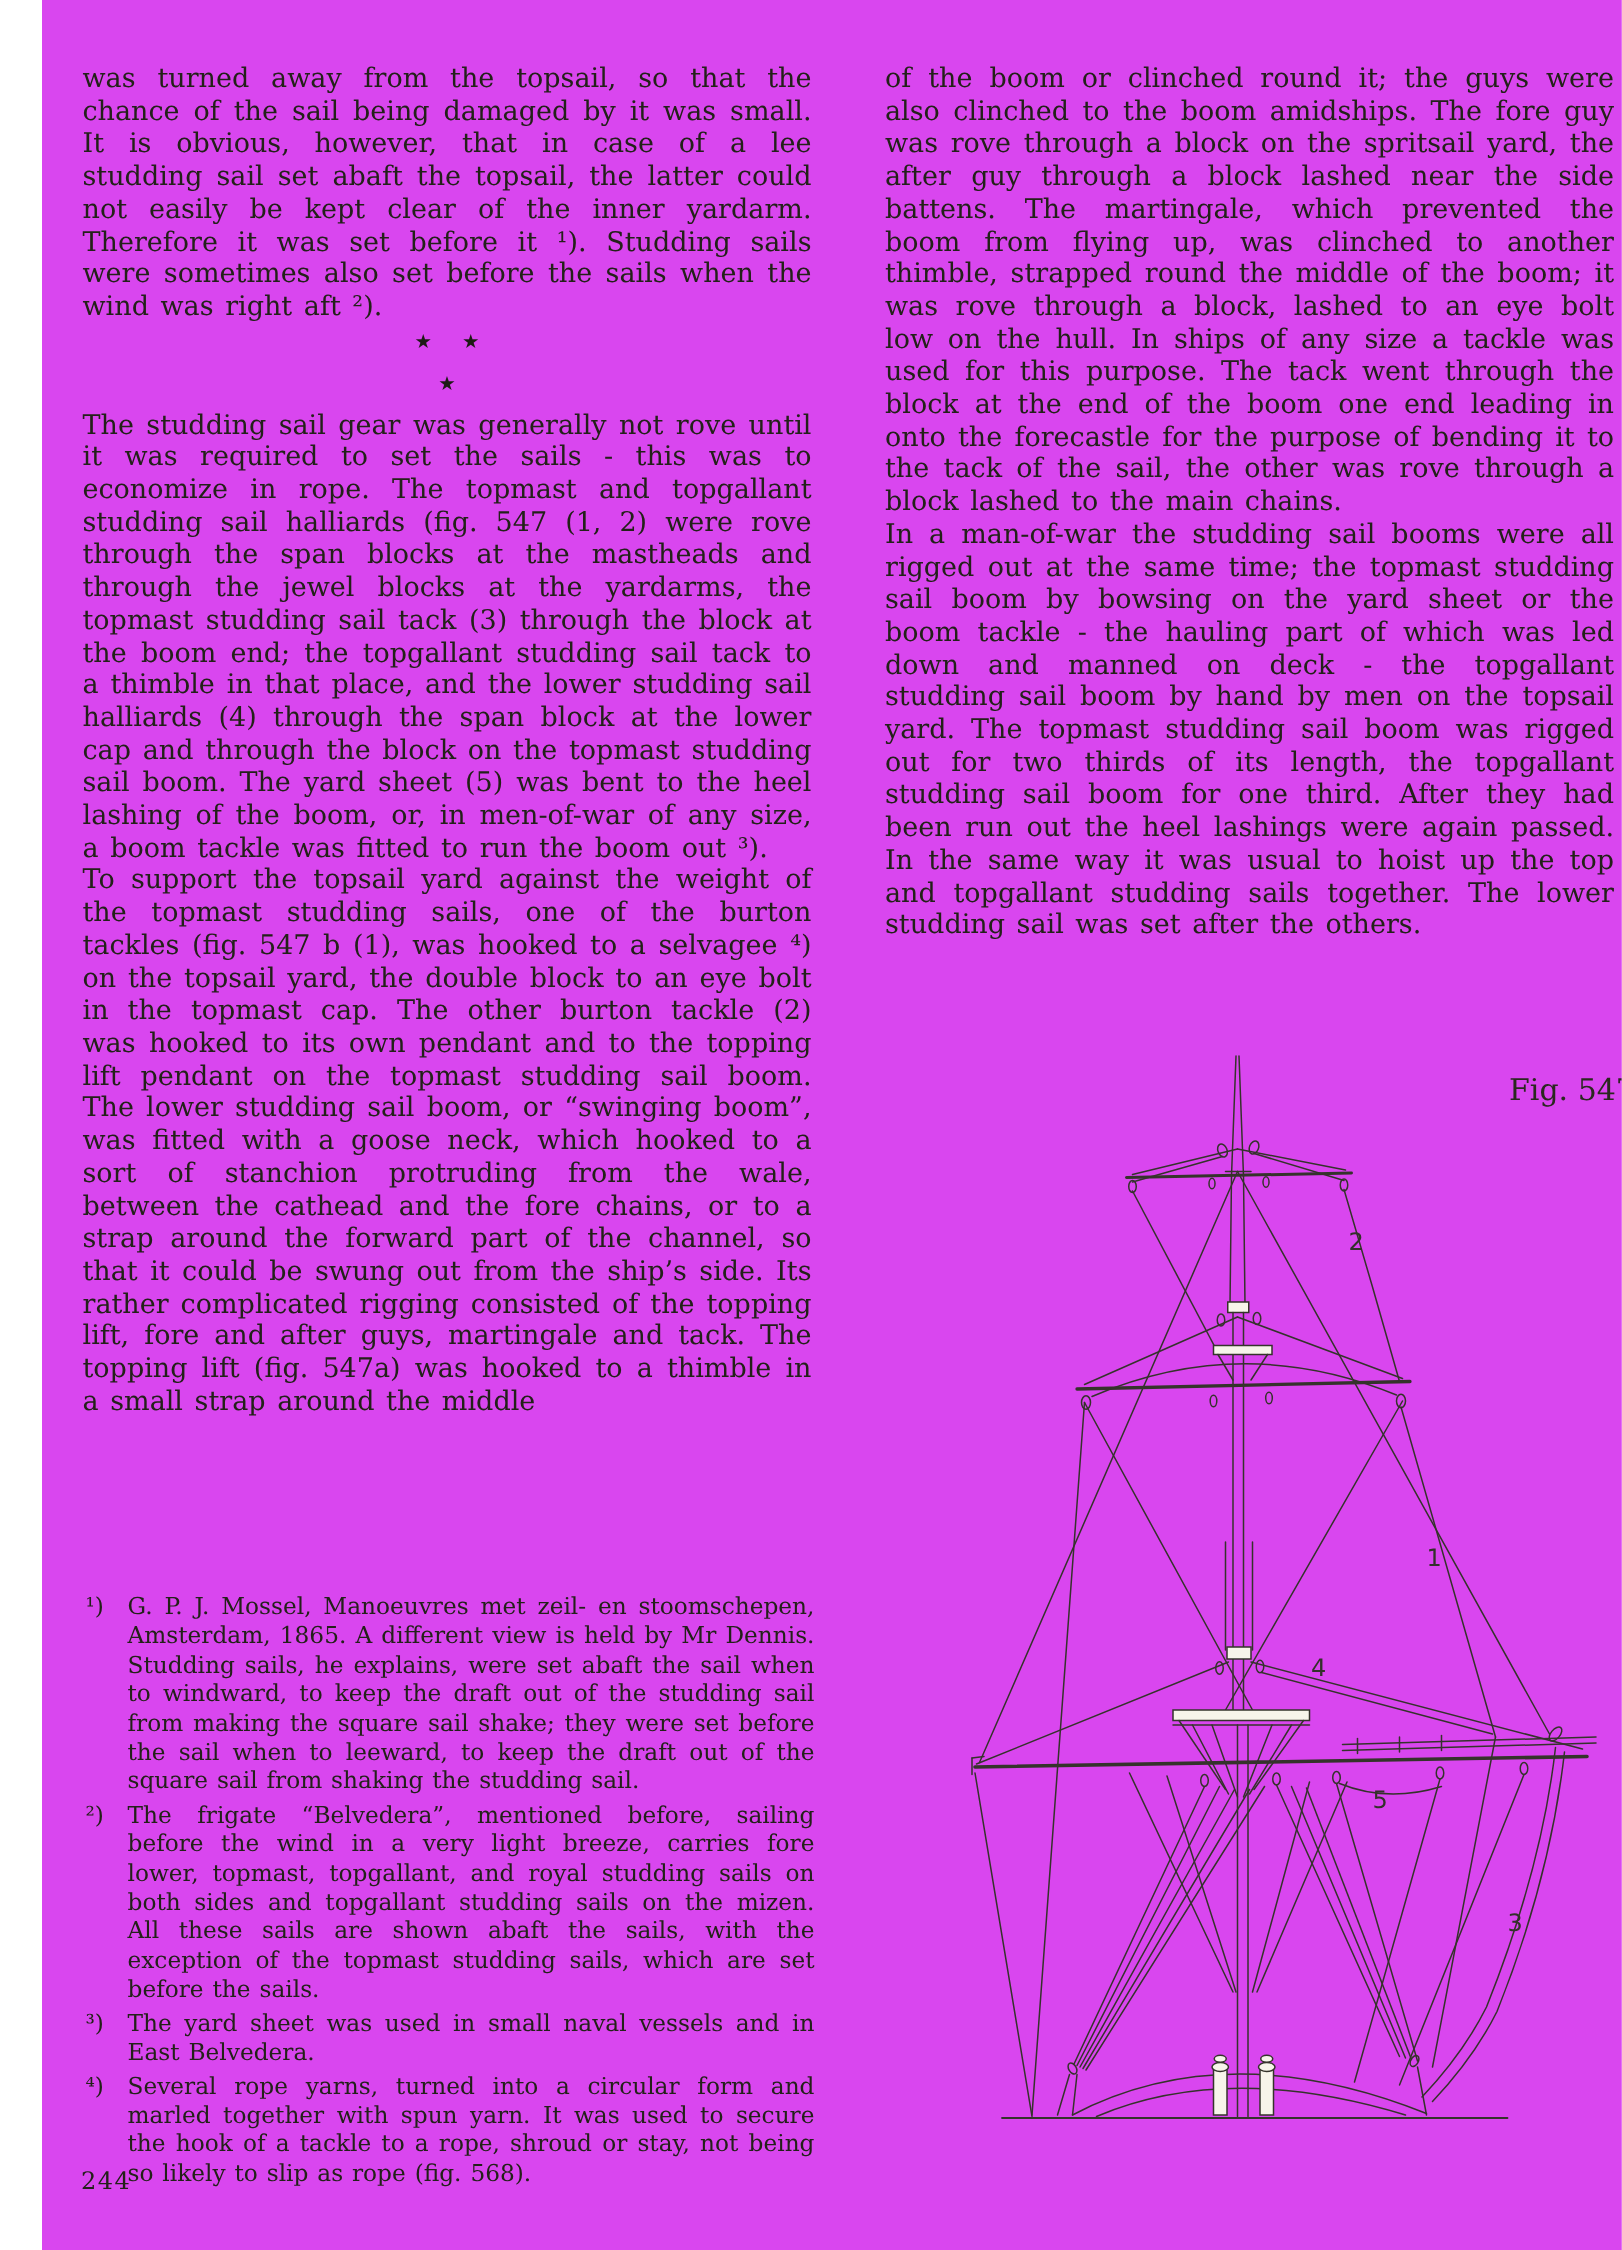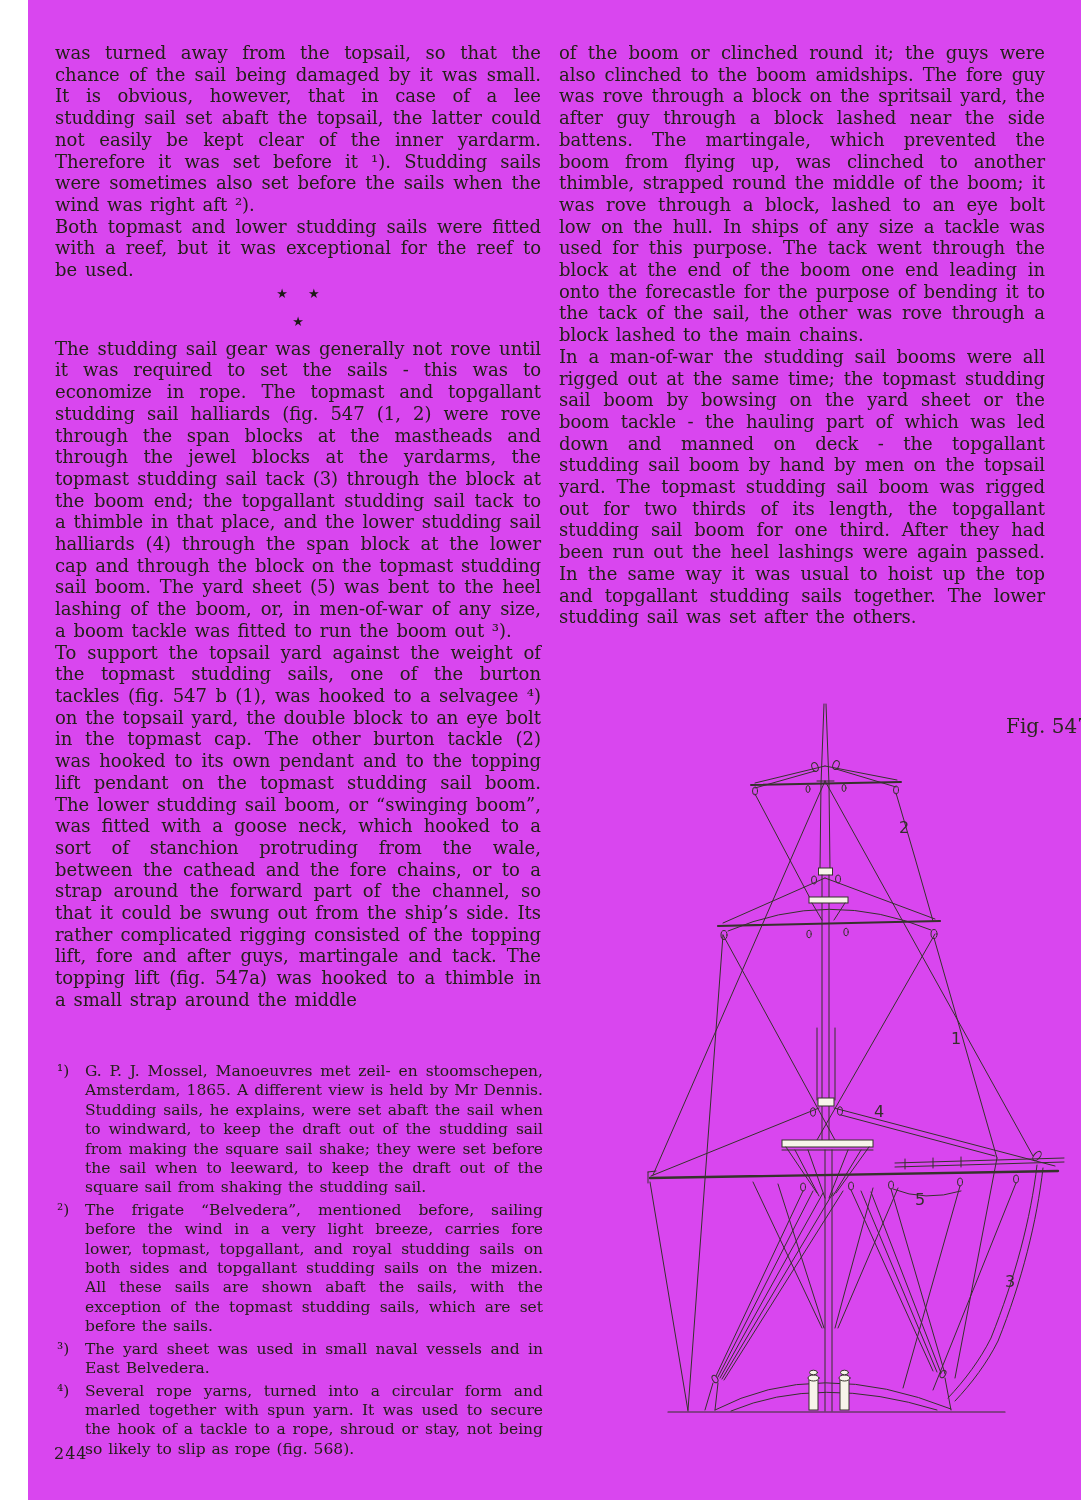--- a/index.html
+++ b/index.html
@@ -7,21 +7,21 @@
     position:relative;
     width:1081px; height:1500px;
     background:#d946ef;
     font-family:"DejaVu Serif","Liberation Serif",serif;
     color:#232119;
     overflow:hidden;
     margin-left:28px;
   }
   .col { position:absolute; top:42px; width:486px; }
   .col-left  { left:27px; }
-  .col-right { left:531px; }
+  .col-right { left:562px; }
   p.body-par {
     margin:0;
     font-size:18px;
     line-height:21.7px;
     text-align:justify;
     word-spacing:2px;
   }
   .star-sep { width:100%; text-align:center; margin:4px 0 8px 0; }
   .star-row { font-size:13px; line-height:17px; letter-spacing:0; color:#1d1b15; }
   .star-row .gap { display:inline-block; width:20px; }
@@ -60,21 +60,20 @@
   .fig-label-3 { left:402px; top:584px; }
   svg.rig { position:absolute; left:0; top:0; }
 </style>
 </head>
 <body>
 
 <div class="page">
 
   <div class="col col-left">
     <p class="body-par">was turned away from the topsail, so that the chance of the sail being damaged by it was small. It is obvious, however, that in case of a lee studding sail set abaft the topsail, the latter could not easily be kept clear of the inner yardarm. Therefore it was set before it ¹). Studding sails were sometimes also set before the sails when the wind was right aft ²).</p>
-    <p class="body-par">Both topmast and lower studding sails were fitted with a reef, but it was exceptional for the reef to be used.</p>
     <div class="star-sep">
       <div class="star-row">
         <span>★</span><span class="gap"></span><span>★</span>
       </div>
       <div class="star-row" style="margin-top:11px;">
         <span>★</span>
       </div>
     </div>
     <p class="body-par">The studding sail gear was generally not rove until it was required to set the sails - this was to economize in rope. The topmast and topgallant studding sail halliards (fig. 547 (1, 2) were rove through the span blocks at the mastheads and through the jewel blocks at the yardarms, the topmast studding sail tack (3) through the block at the boom end; the topgallant studding sail tack to a thimble in that place, and the lower studding sail halliards (4) through the span block at the lower cap and through the block on the topmast studding sail boom. The yard sheet (5) was bent to the heel lashing of the boom, or, in men-of-war of any size, a boom tackle was fitted to run the boom out ³).</p>
     <p class="body-par">To support the topsail yard against the weight of the topmast studding sails, one of the burton tackles (fig. 547 b (1), was hooked to a selvagee ⁴) on the topsail yard, the double block to an eye bolt in the topmast cap. The other burton tackle (2) was hooked to its own pendant and to the topping lift pendant on the topmast studding sail boom. The lower studding sail boom, or “swinging boom”, was fitted with a goose neck, which hooked to a sort of stanchion protruding from the wale, between the cathead and the fore chains, or to a strap around the forward part of the channel, so that it could be swung out from the ship’s side. Its rather complicated rigging consisted of the topping lift, fore and after guys, martingale and tack. The topping lift (fig. 547a) was hooked to a thimble in a small strap around the middle</p>

